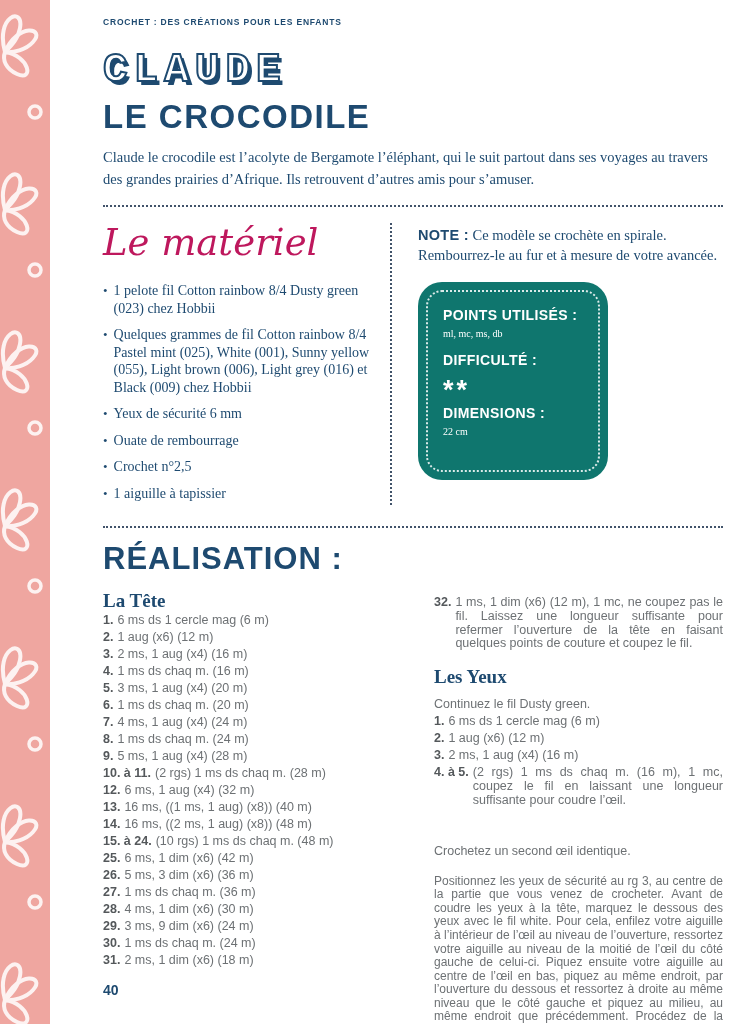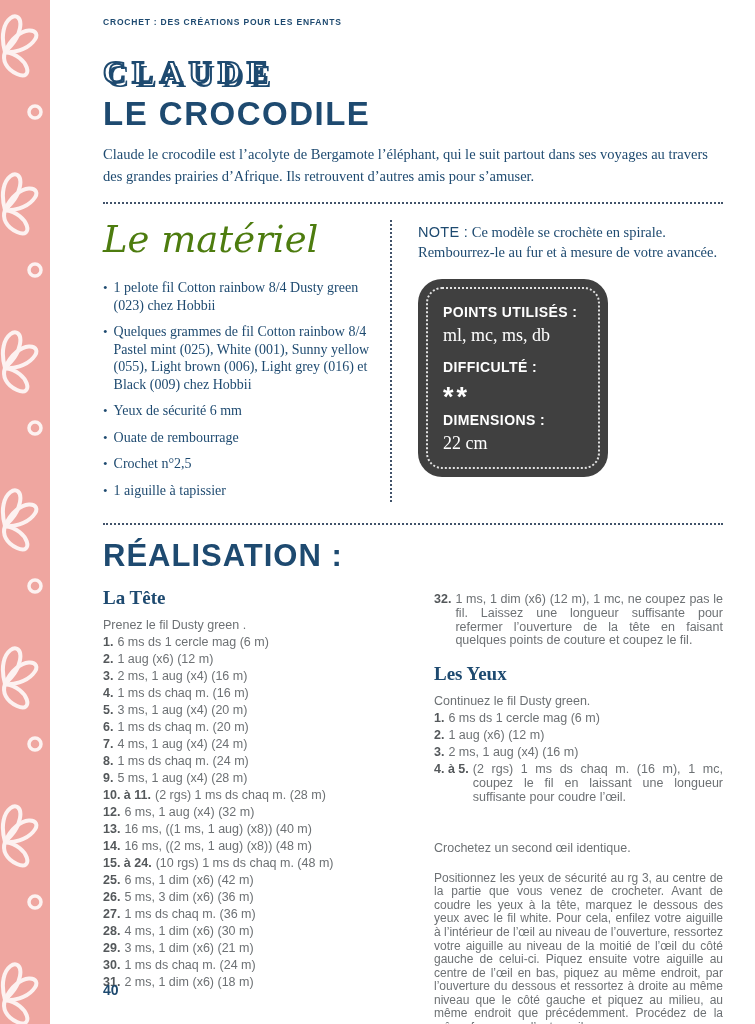--- a/index.html
+++ b/index.html
@@ -14,23 +14,23 @@
   .pink-strip { position:absolute; left:0; top:0; width:50px; height:1024px; }
   .content { position:absolute; left:103px; top:0; width:620px; }
 
   .series-header {
     margin-top:17px;
     font-size:8.5px; font-weight:bold; letter-spacing:0.8px;
     color:#1e4a70;
   }
 
   .display-title {
-    margin-top:29px;
-    font-family:Liberation Serif, serif;
-    font-size:32px; font-weight:800; letter-spacing:6px;
+    margin-top:23px;
+    font-family:Liberation Mono, monospace;
+    font-size:41px; font-weight:800; letter-spacing:6px;
     color:#1e4a70;
     line-height:1;
   }
   @supports (-webkit-text-stroke: 1px #000) {
     .display-title {
       color:#ffffff;
       -webkit-text-stroke:2px #1e4a70;
       text-shadow:3.5px 3.5px 0 #1e4a70;
     }
   }
@@ -49,51 +49,51 @@
   .dotted-rule { border-top:2px dotted #41536a; margin-top:15px; }
 
   .materiel-row { display:flex; align-items:stretch; margin-top:2px; }
   .m-left { width:296px; }
   .v-divider { border-left:2px dotted #41536a; margin:14px 0 6px 2px; }
   .m-right { flex:1; padding-left:26px; }
 
   .script-heading {
     margin-top:12px;
     font-family:"DejaVu Serif", serif; font-style:italic;
-    font-size:37px; color:#4d7c0f;
+    font-size:37px; color:#be185d;
   }
   .bullets { margin-top:18px; }
   .bullet {
     display:flex;
     font-family:"Liberation Serif", serif;
     font-size:14px; line-height:17.5px;
     color:#1e4a70; margin-bottom:9px;
   }
   .bullet .dot { margin-right:6px; font-size:13px; }
 
   .note-block {
     margin-top:16px;
     font-family:"Liberation Serif", serif;
     font-size:14.5px; line-height:20px;
     color:#1e4a70; width:305px;
   }
-  .note-label { font-family:"Liberation Sans", sans-serif; font-weight:normal; letter-spacing:0.3px; }
+  .note-label { font-family:"Liberation Sans", sans-serif; font-weight:bold; letter-spacing:0.3px; }
 
   .info-box {
     margin-top:17px; width:190px; height:198px;
-    background:#404040; border-radius:24px; padding:8px;
+    background:#0f766e; border-radius:24px; padding:8px;
   }
   .info-box-inner {
     border:2px dotted rgba(255,255,255,0.85);
     border-radius:16px; height:100%;
     padding:15px 8px 0 15px; color:#ffffff;
   }
   .info-label { font-weight:bold; font-size:14px; letter-spacing:0.4px; }
   .info-label + .info-label, .info-gap { margin-top:13px; }
-  .info-value { font-family:"Liberation Serif", serif; font-size:18px; margin-top:5px; }
+  .info-value { font-family:"Liberation Serif", serif; font-size:10px; margin-top:5px; }
   .stars {
     display:block; font-size:27px; font-weight:bold; letter-spacing:3px;
     height:22px; margin-top:2px; transform:translateY(5px);
   }
 
   .realisation-heading {
     margin-top:13px;
     font-size:31px; font-weight:800; letter-spacing:1px;
     color:#1e4a70;
   }
@@ -213,21 +213,20 @@
   </div>
 
   <div class="dotted-rule"></div>
 
   <div class="realisation-heading">RÉALISATION :</div>
 
   <div class="columns">
 
     <div class="col col-left">
       <div class="sub-heading">La Tête</div>
-      <div class="lead">Prenez le fil Dusty green .</div>
       <div class="steps">
 
           <div class="step">
             <b>1.</b>
             <span class="txt">6 ms ds 1 cercle mag (6 m)</span>
           </div>
 
           <div class="step">
             <b>2.</b>
             <span class="txt">1 aug (x6) (12 m)</span>
@@ -308,21 +307,21 @@
             <span class="txt">1 ms ds chaq m. (36 m)</span>
           </div>
 
           <div class="step">
             <b>28.</b>
             <span class="txt">4 ms, 1 dim (x6) (30 m)</span>
           </div>
 
           <div class="step">
             <b>29.</b>
-            <span class="txt">3 ms, 1 dim (x6) (21 m)</span>
+            <span class="txt">3 ms, 9 dim (x6) (24 m)</span>
           </div>
 
           <div class="step">
             <b>30.</b>
             <span class="txt">1 ms ds chaq m. (24 m)</span>
           </div>
 
           <div class="step">
             <b>31.</b>
             <span class="txt">2 ms, 1 dim (x6) (18 m)</span>

